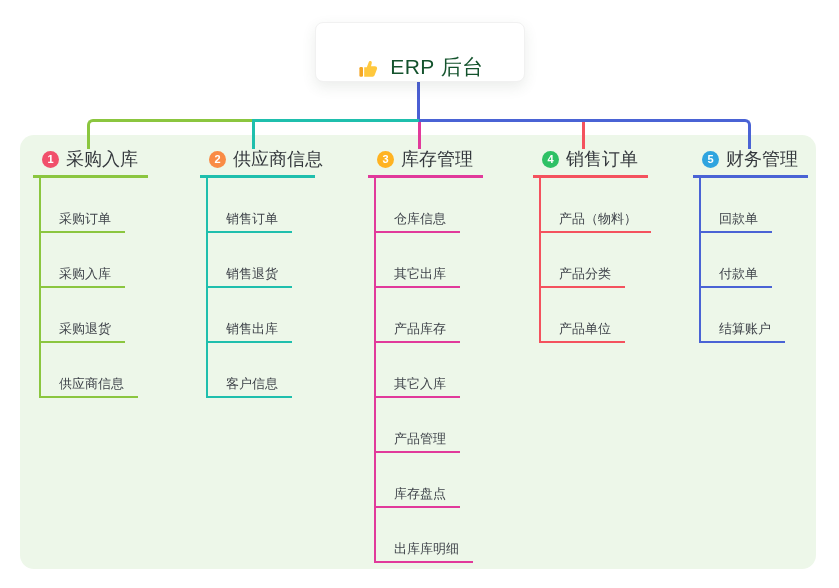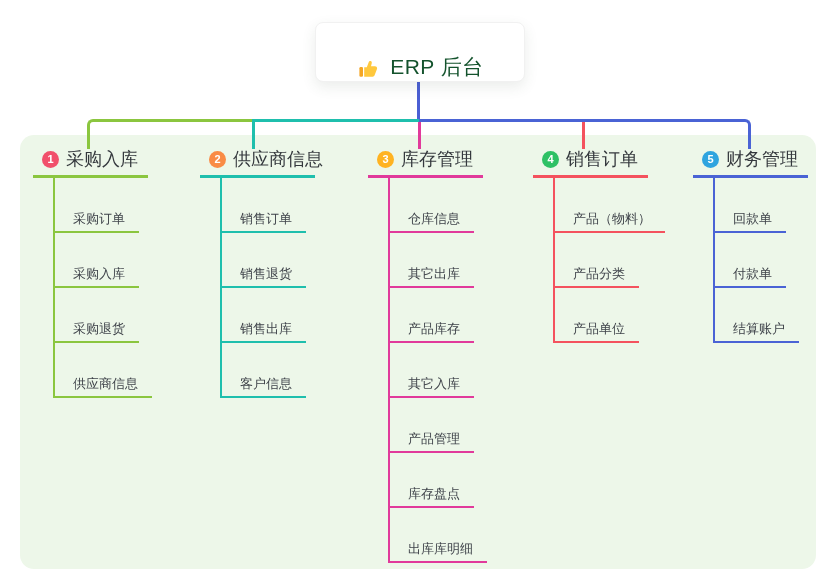--- a/index.html
+++ b/index.html
@@ -56,21 +56,21 @@
     line-height:22px; font-size:18px; font-weight:500; color:#34383D;
     cursor:default; white-space:nowrap;
   }
   .badge {
     flex:0 0 auto; width:17px; height:17px; border-radius:50%;
     background:var(--bc); color:#fff; font-size:11px; font-weight:700;
     display:flex; align-items:center; justify-content:center; line-height:1;
   }
 
   .children {
-    margin-left:20px; width:max-content;
+    margin-left:6px; width:max-content;
     border-left:2px solid var(--c);
     display:flex; flex-direction:column; align-items:flex-start;
   }
   .child {
     height:55px; display:flex; align-items:flex-end;
     padding:0 14px 4px 18px;
     border-bottom:2px solid var(--c);
     font-size:13px; line-height:16px; color:#3F434A;
     white-space:nowrap; cursor:default;
   }

